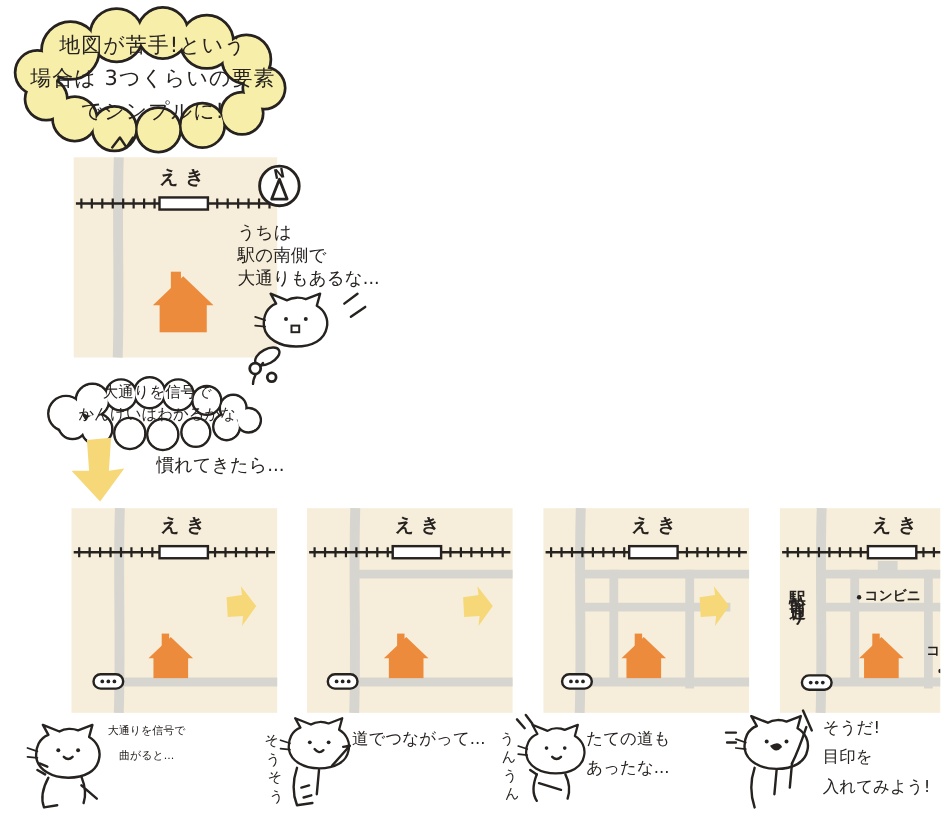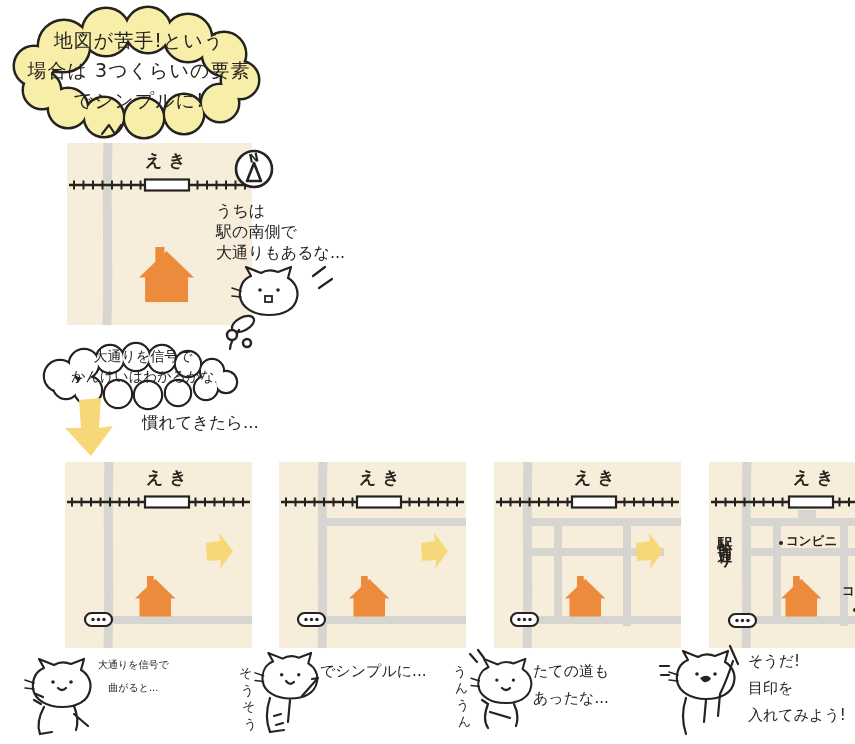--- a/index.html
+++ b/index.html
@@ -268,21 +268,21 @@
 
   <span class="abs vtext exclaim" style="left:238px;top:658px">そうそう</span>
   <svg class="abs" style="left:254px;top:648px" width="70" height="92" viewBox="0 0 70 92">
     <use href="#cat-head" transform="translate(2,4) scale(0.95)"></use>
     <path class="ink" d="M32,33 q4,5 8,1"></path>
     <path class="ink" d="M48,48 L64,30 M64,30 l-6,1"></path>
     <path class="ink" d="M16,50 C12,62 12,74 16,84 M36,52 L34,74 M16,84 L30,82"></path>
     <path class="ink" d="M20,68 l7,-2 M22,77 l7,-2" stroke-width="1.6"></path>
   </svg>
   <div class="abs cap2" style="left:320px;top:658px">
-    <span style="display:block">でシンプルに...</span>
+    <span style="display:block">道でつながって...</span>
   </div>
 
   <span class="abs vtext exclaim" style="left:452px;top:656px">うんうん</span>
   <svg class="abs" style="left:466px;top:648px" width="70" height="84" viewBox="0 0 70 84">
     <path class="ink" d="M4,6 l7,8 M12,2 l6,8"></path>
     <use href="#cat-head" transform="translate(6,10) scale(0.92)"></use>
     <path class="ink" d="M36,40 q4,4 8,0"></path>
     <path class="ink" d="M22,56 C18,66 18,74 22,80 M48,56 C52,64 52,72 50,78 M24,64 L44,70"></path>
     <path class="ink" d="M16,52 l6,4" stroke-width="1.6"></path>
   </svg>

